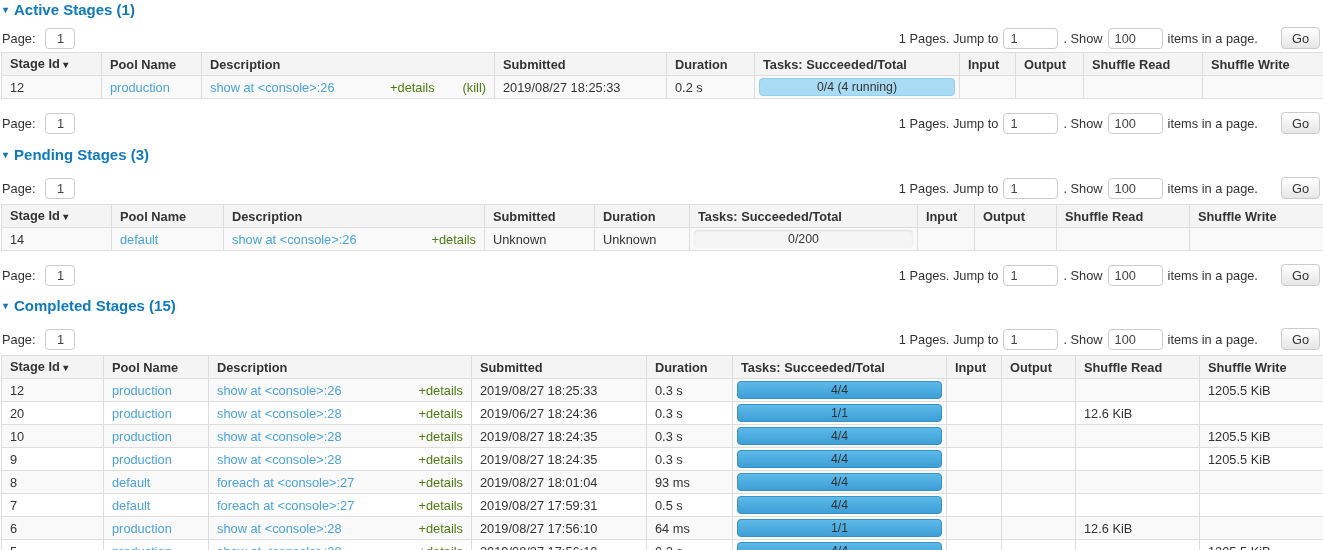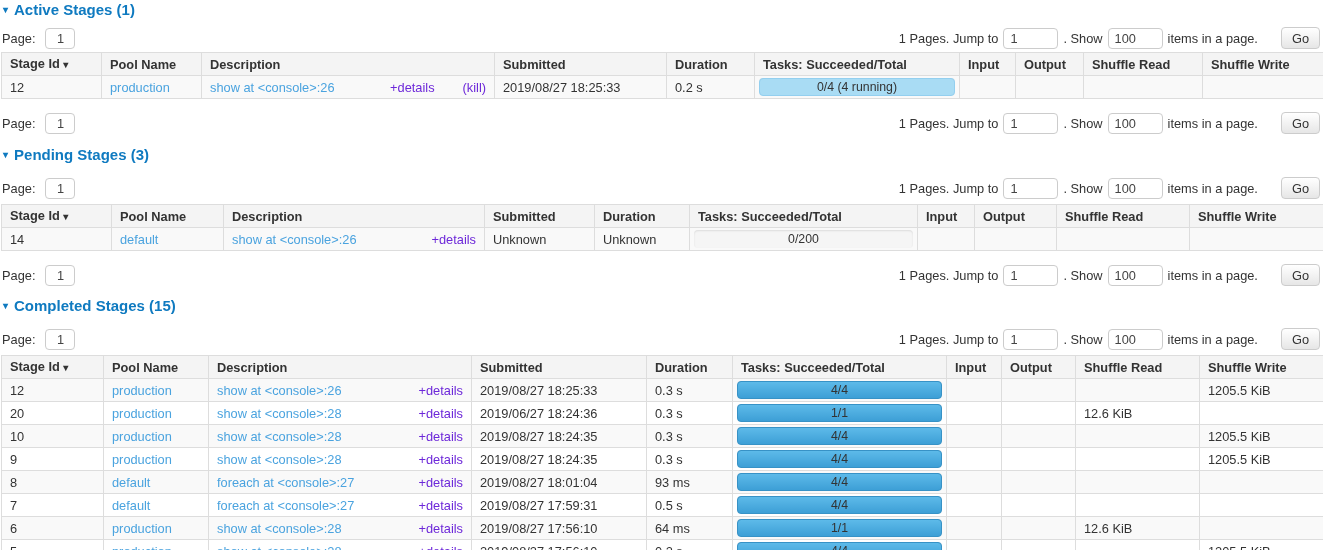--- a/index.html
+++ b/index.html
@@ -46,21 +46,21 @@
     width: 1321px; margin-left: 1px;
   }
   th, td {
     border: 1px solid #ddd; padding: 2px 8px;
     height: 17px; line-height: 17px; white-space: nowrap; overflow: hidden;
     text-align: left; vertical-align: middle; font-size: 12.8px;
   }
   th { background: #f4f4f4; font-weight: bold; cursor: pointer; }
   tbody tr:nth-child(odd) td { background: #f9f9f9; }
   a { color: #4aa3df; text-decoration: none; cursor: pointer; }
-  .muted { color: #6d28d9; }
+  .muted { color: #4d7c0f; }
   .sort { font-size: 10px; color: #333; }
 
   .desc-flex { display: flex; align-items: center; }
   .desc-flex .spacer { flex: 1; }
   .desc-flex .kill { margin-left: 28px; }
 
   .cell-tasks { padding: 2px 4px; }
   .progress {
     position: relative; height: 18px; border-radius: 4px;
     background: #f5f5f5; box-shadow: inset 0 1px 2px rgba(0,0,0,0.10); padding-left: 6px;

